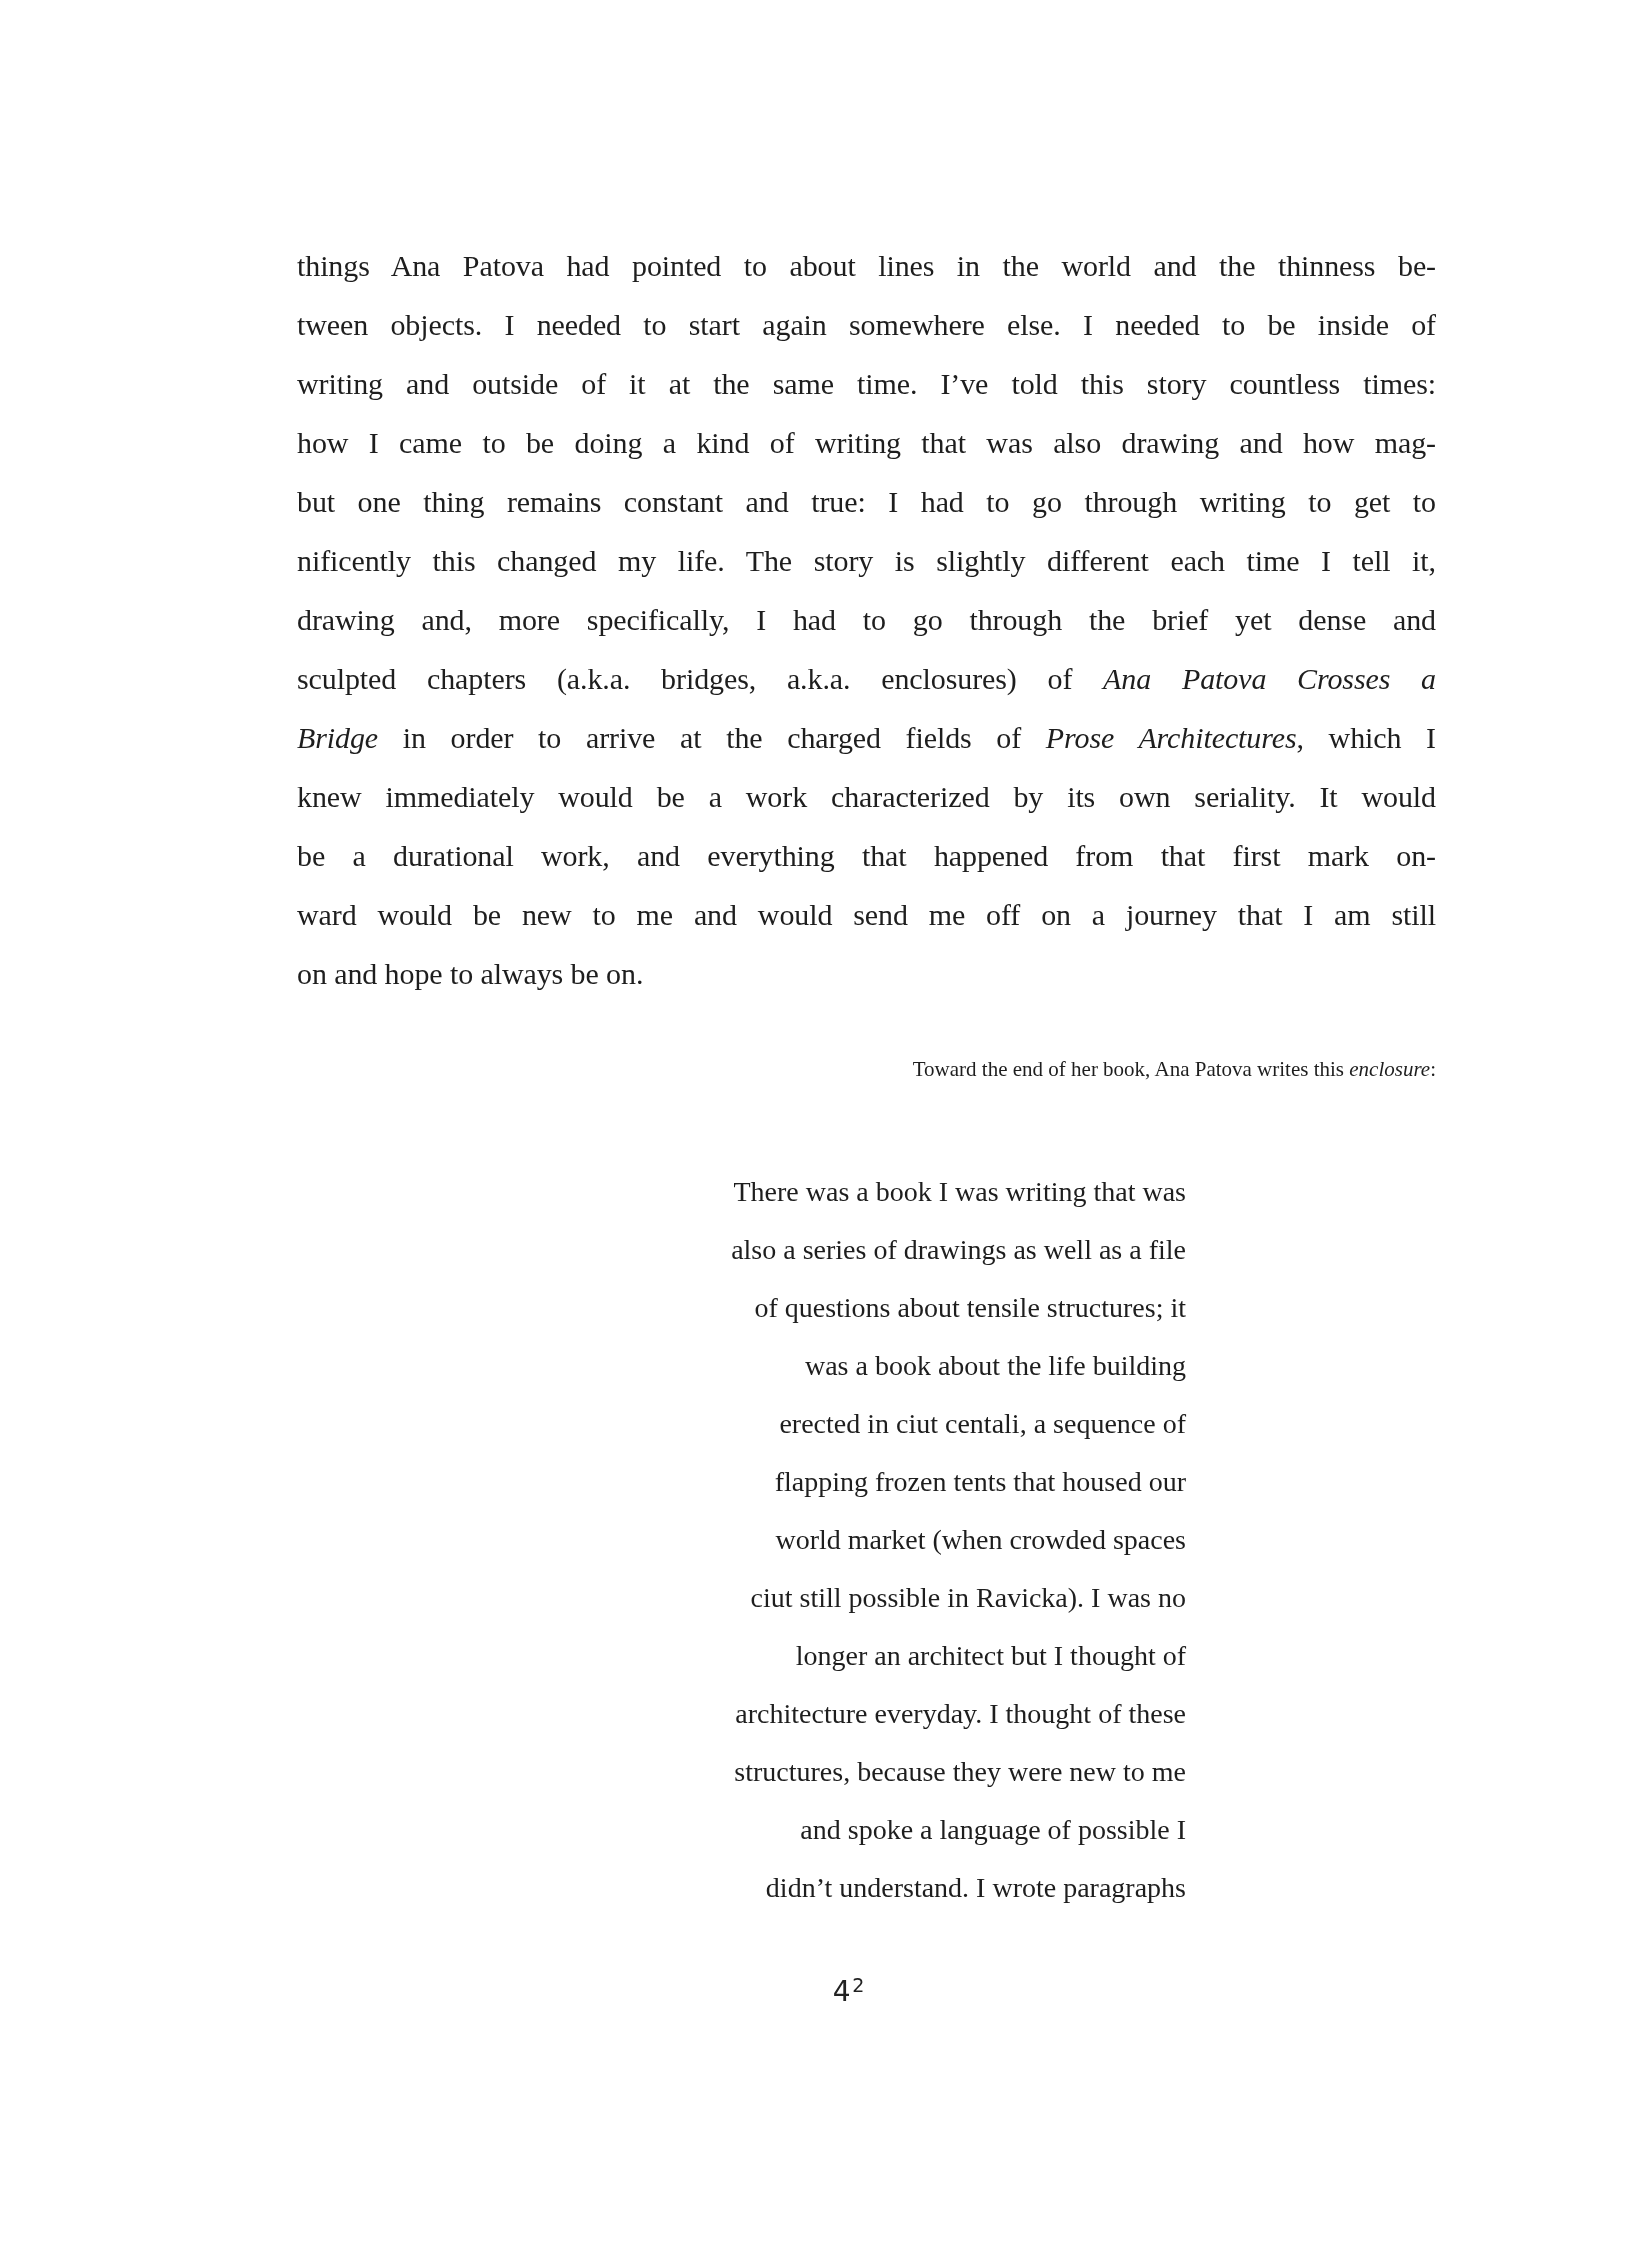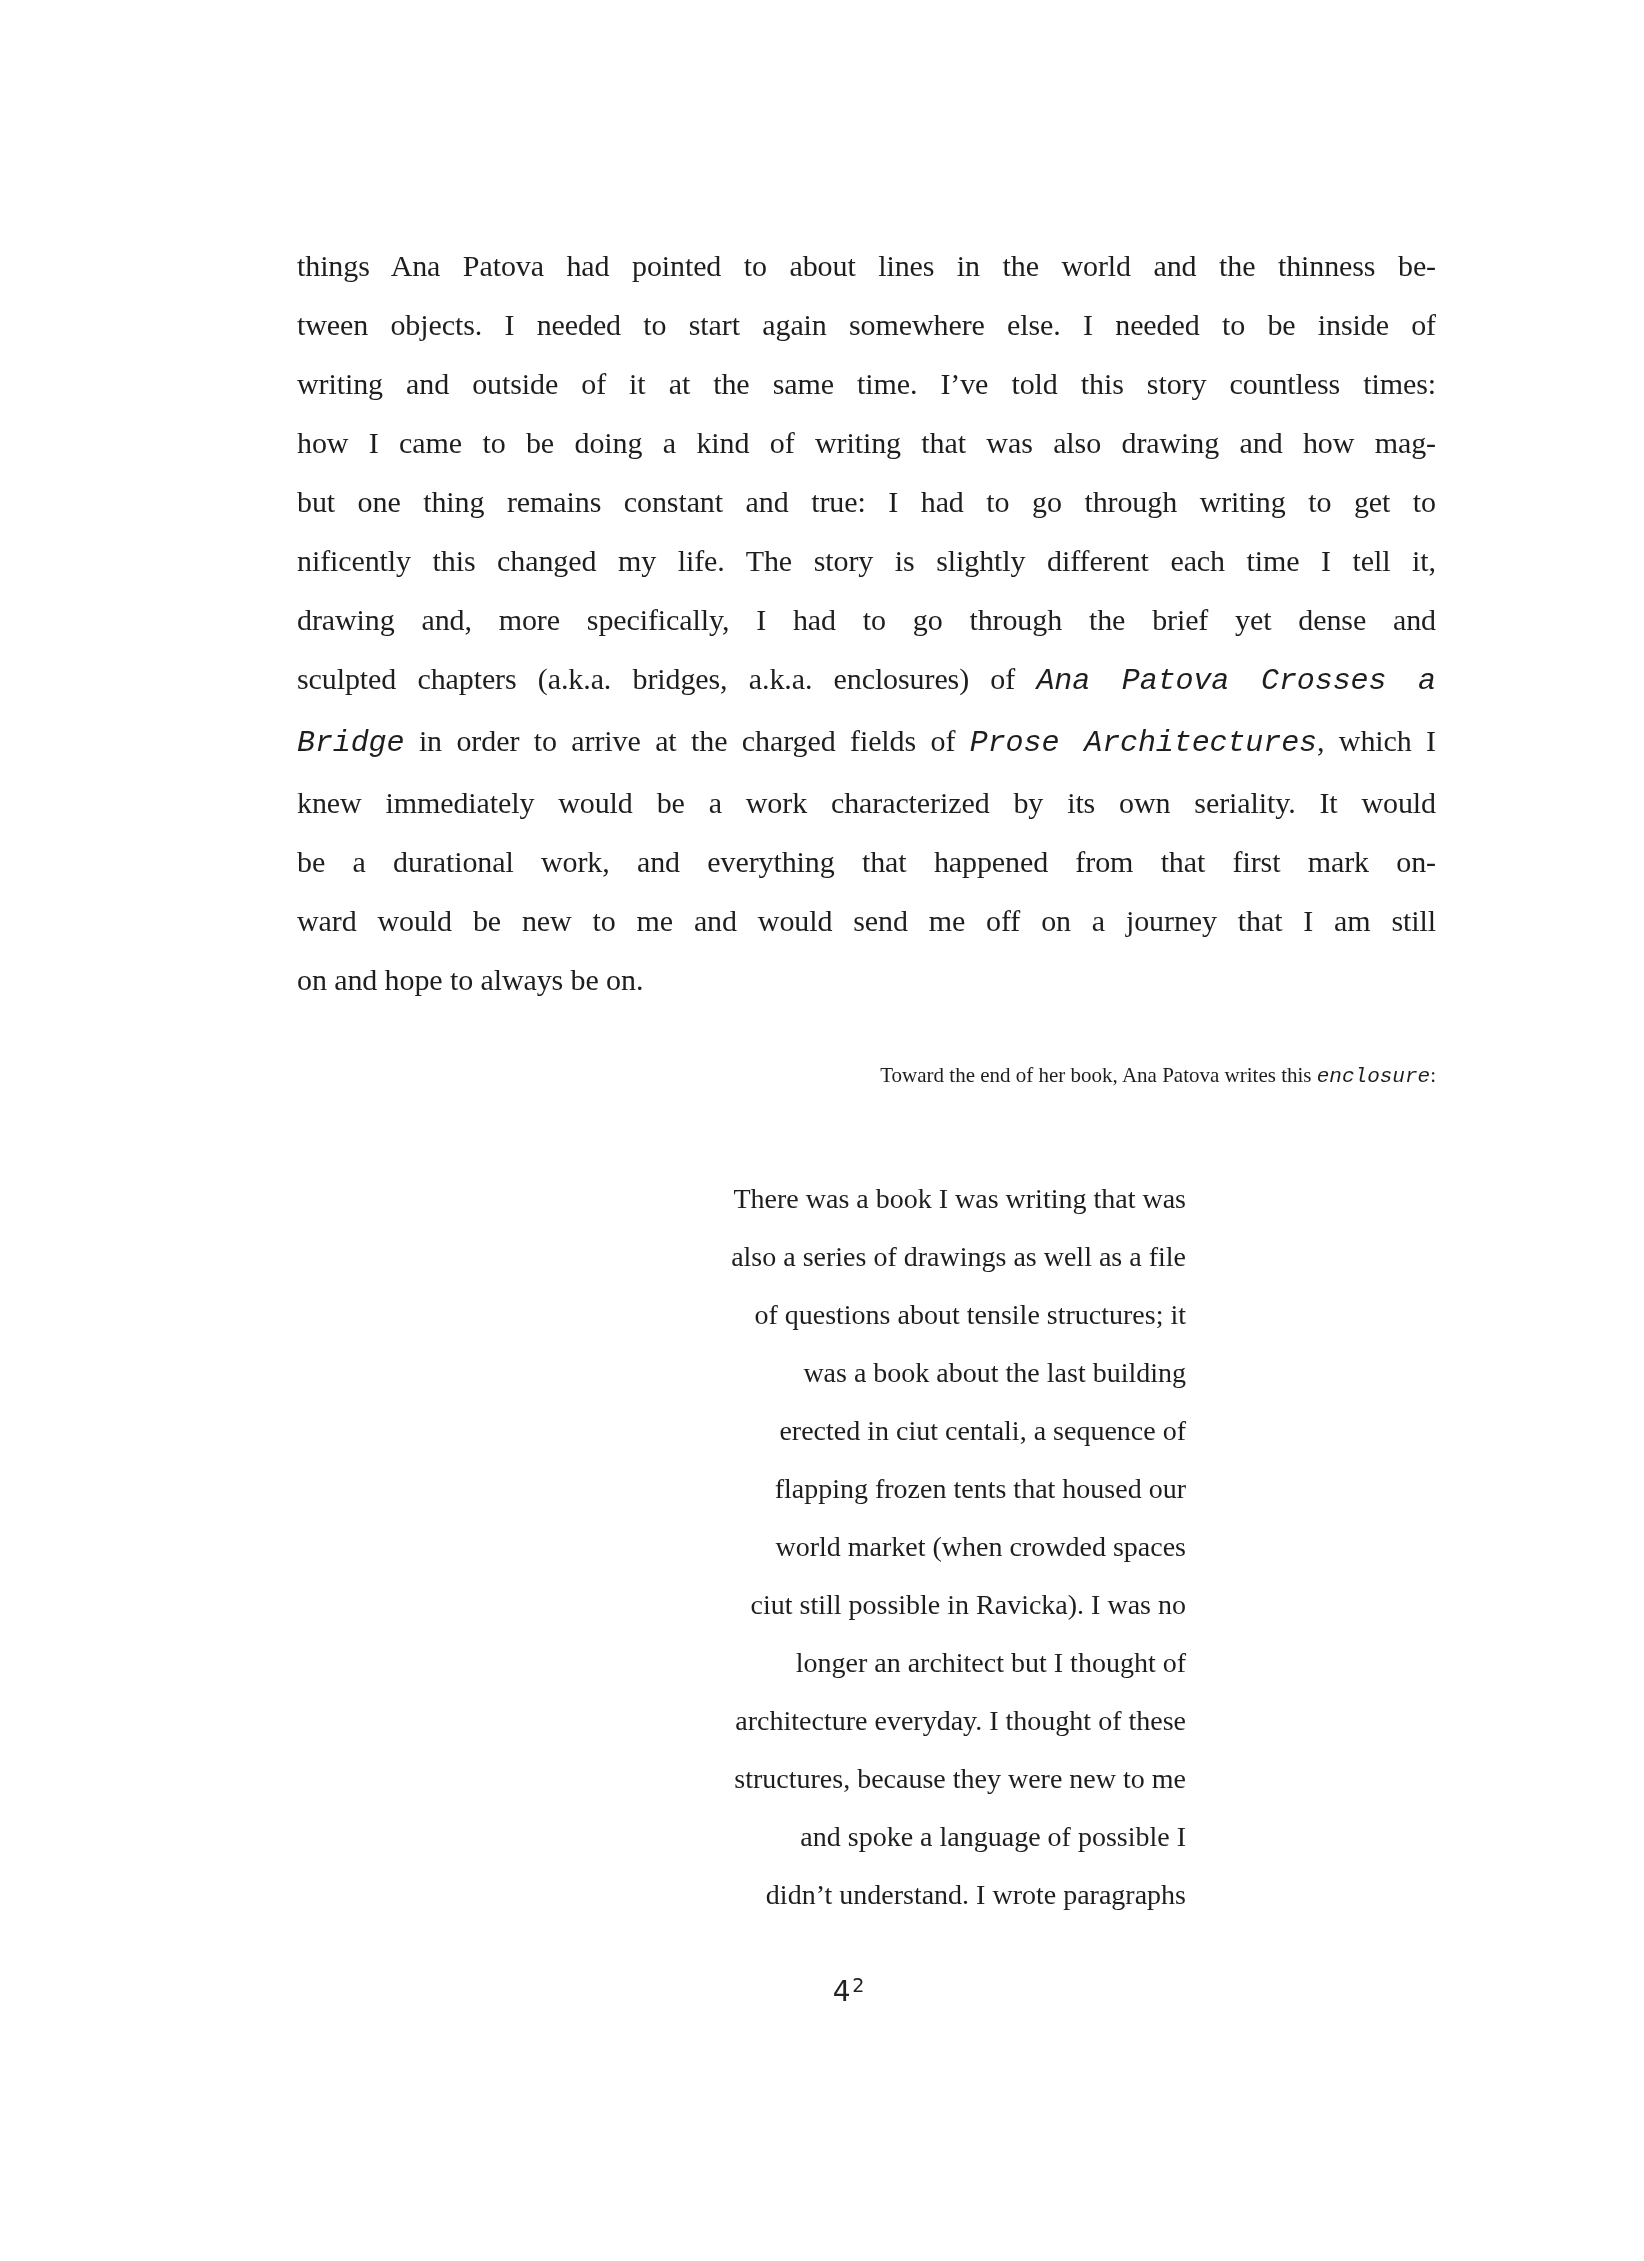--- a/index.html
+++ b/index.html
@@ -46,21 +46,21 @@
     padding: 0;
     width: 603px;
   }
   .quote .qline {
     font-size: 28px;
     line-height: 58px;
     text-align: right;
   }
   em {
     font-style: italic;
-    font-family: Liberation Mono, monospace;
+    font-family: Liberation Serif, serif;
     margin-top: 31px;
   }
   .folio {
     position: absolute;
     left: 279px;
     top: 1974px;
     width: 1139px;
     text-align: center;
     color: #222222;
     font-family: "DejaVu Sans", sans-serif;
@@ -95,21 +95,21 @@
       <div class="line"><span>ward would be new to me and would send me off on a journey that I am still</span></div>
       <div class="line para-end"><span>on and hope to always be on.</span></div>
     </section>
 
     <p class="intro-line"><span>Toward the end of her book, Ana Patova writes this </span><em>enclosure</em><span>:</span></p>
 
     <blockquote class="quote">
       <div class="qline">There was a book I was writing that was</div>
       <div class="qline">also a series of drawings as well as a file</div>
       <div class="qline">of questions about tensile structures; it</div>
-      <div class="qline">was a book about the last building</div>
+      <div class="qline">was a book about the life building</div>
       <div class="qline">erected in ciut centali, a sequence of</div>
       <div class="qline">flapping frozen tents that housed our</div>
       <div class="qline">world market (when crowded spaces</div>
       <div class="qline">ciut still possible in Ravicka). I was no</div>
       <div class="qline">longer an architect but I thought of</div>
       <div class="qline">architecture everyday. I thought of these</div>
       <div class="qline">structures, because they were new to me</div>
       <div class="qline">and spoke a language of possible I</div>
       <div class="qline">didn’t understand. I wrote paragraphs</div>
     </blockquote>

